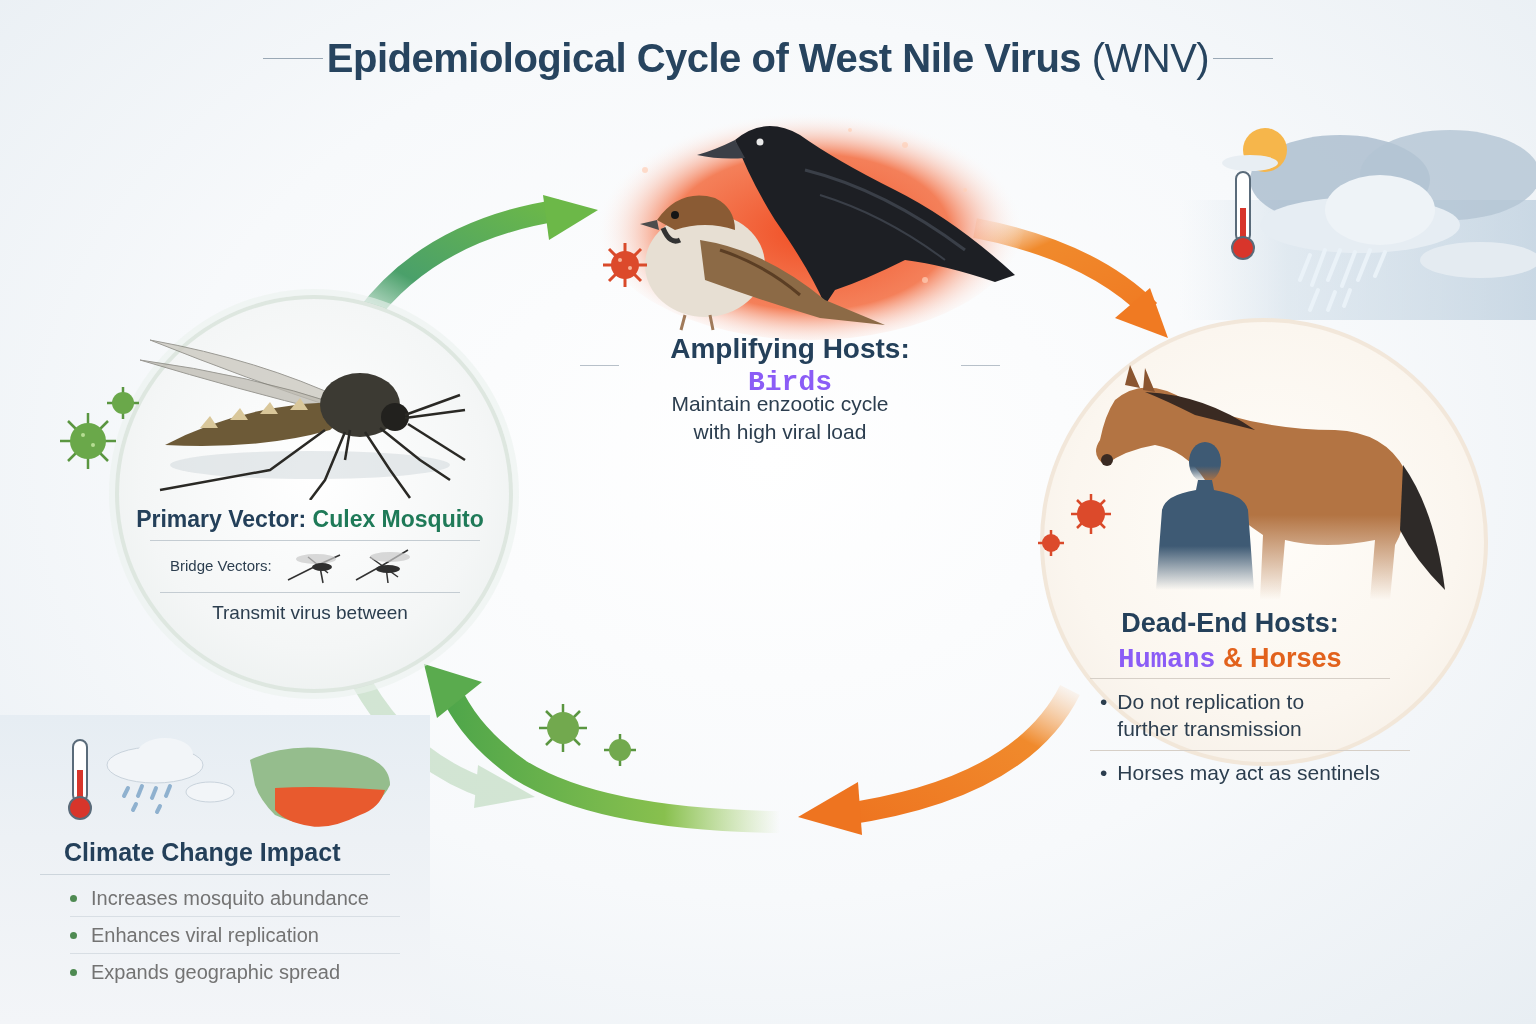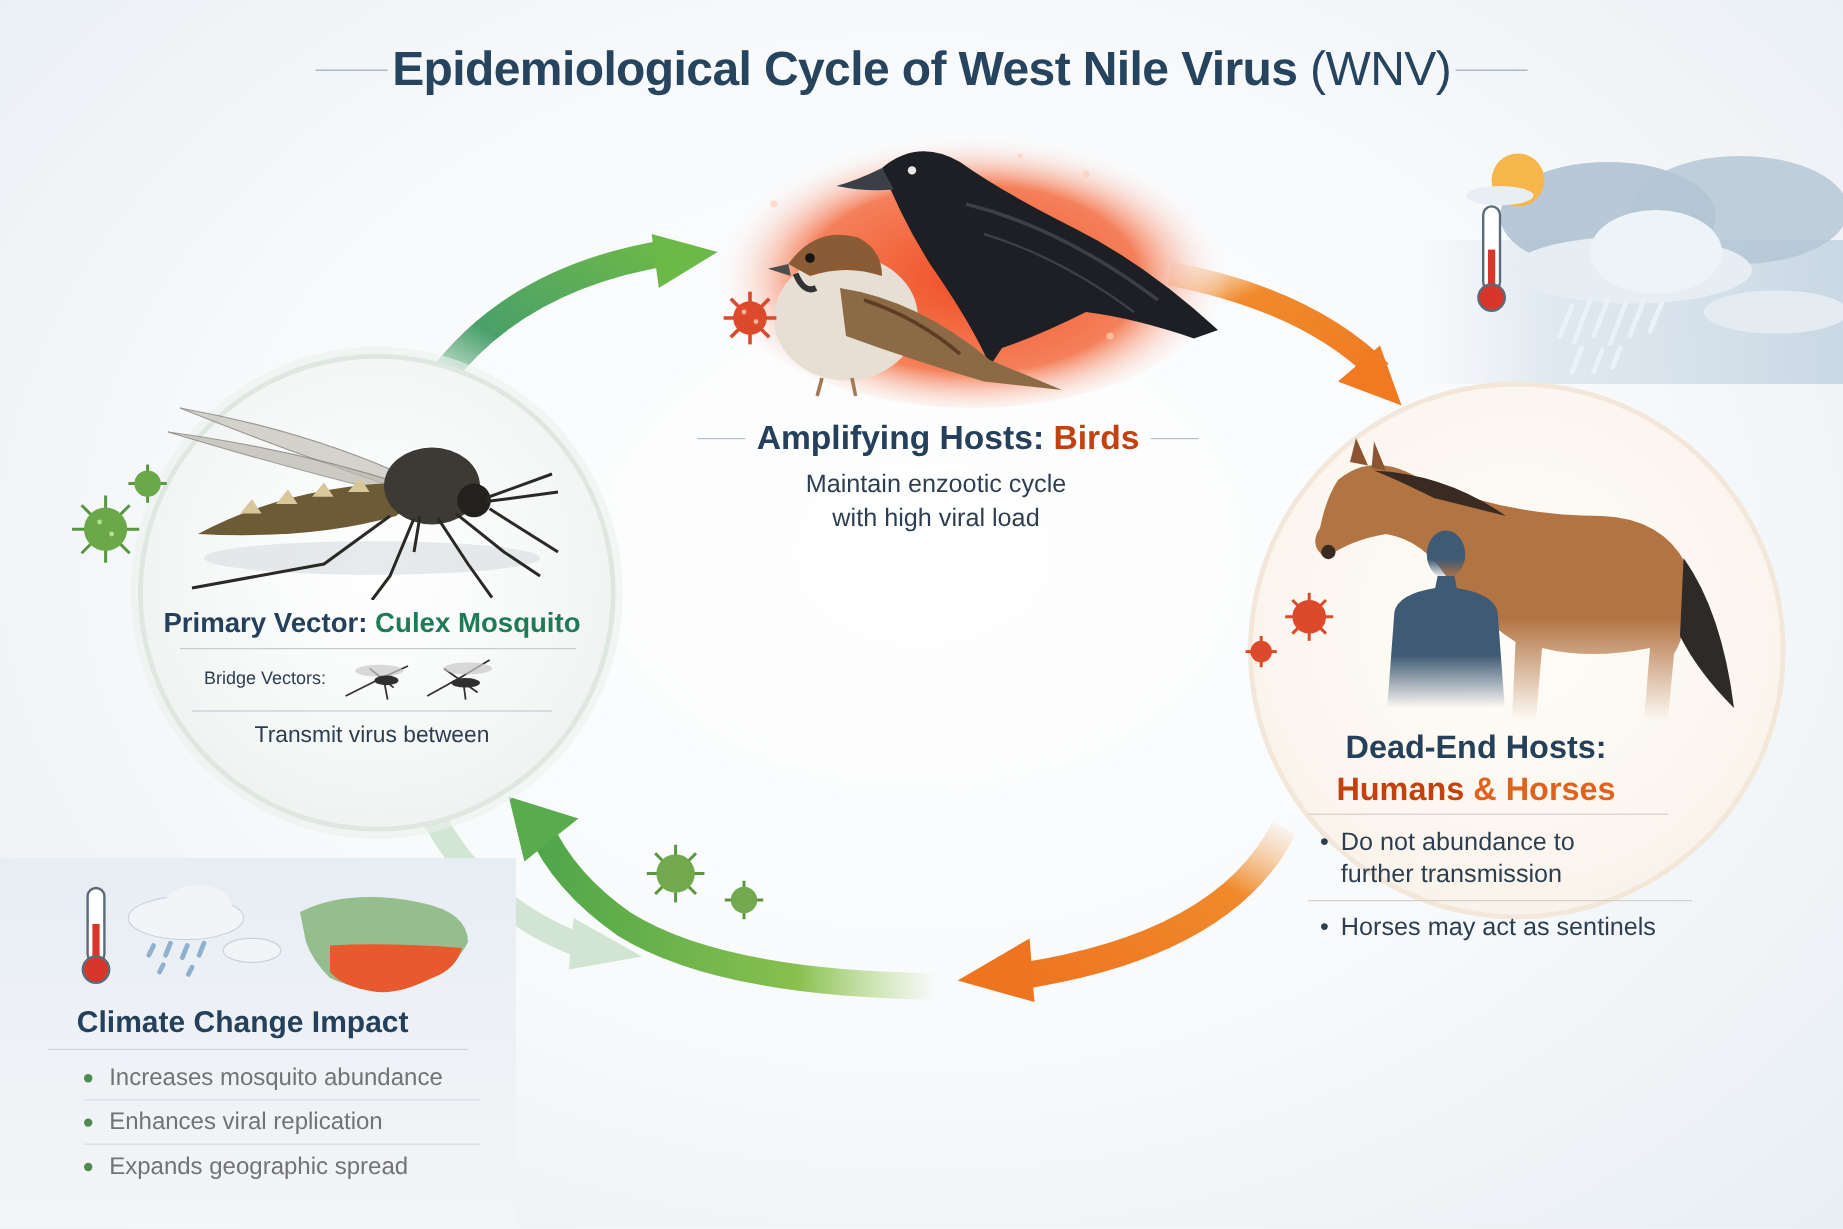--- a/index.html
+++ b/index.html
@@ -15,21 +15,21 @@
   .title-line { width:60px; height:1px; background:#9aa8b5; }
   .title { font-size:40px; font-weight:bold; color:#27445f; letter-spacing:-0.5px; }
   .title .paren { font-weight:normal; }
 
   
   .weather-tr { left:1150px; top:100px; width:386px; height:240px; }
 
   
   .stage-title { font-weight:bold; text-align:center; color:#24405a; }
   .stage-desc { text-align:center; color:#2c3e4f; }
-  .accent-red { color:#c2410c; }
+  .accent-red { color:#8b5cf6;font-family:Liberation Mono, monospace; }
   .accent-green { color:#1f7a58;text-align:center; }
   .accent-orange { color:#e2621d; }
 
   .birds-title-wrap { left:580px; top:345px; width:420px; height:40px; display:flex; align-items:center; justify-content:center; gap:10px; }
   .birds-title-wrap .line { width:40px; height:1px; background:#b7c0c9; }
   .birds-title { font-size:28px; }
   .birds-desc { left:580px; top:390px; width:400px; font-size:21px; line-height:28px; }
 
   .mosq-circle { left:115px; top:295px; width:390px; height:390px; border-radius:50%;
     background: radial-gradient(circle at 50% 45%, #ffffff 0%, #f4f6f6 60%, #e6ecea 100%);
@@ -347,21 +347,21 @@
     <span class="accent-red">Humans</span>
     <span class="accent-orange">&amp;</span>
     <span class="accent-orange">Horses</span>
   </div>
 </div>
 <div class="abs dead-sep"></div>
 <div class="abs dead-list">
   <div class="item">
     <span class="bullet">•</span>
     <div>
-      <div>Do not abundance to</div>
+      <div>Do not replication to</div>
       <div>further transmission</div>
     </div>
   </div>
   <div class="sep"></div>
   <div class="item">
     <span class="bullet">•</span>
     <div>Horses may act as sentinels</div>
   </div>
 </div>
 

